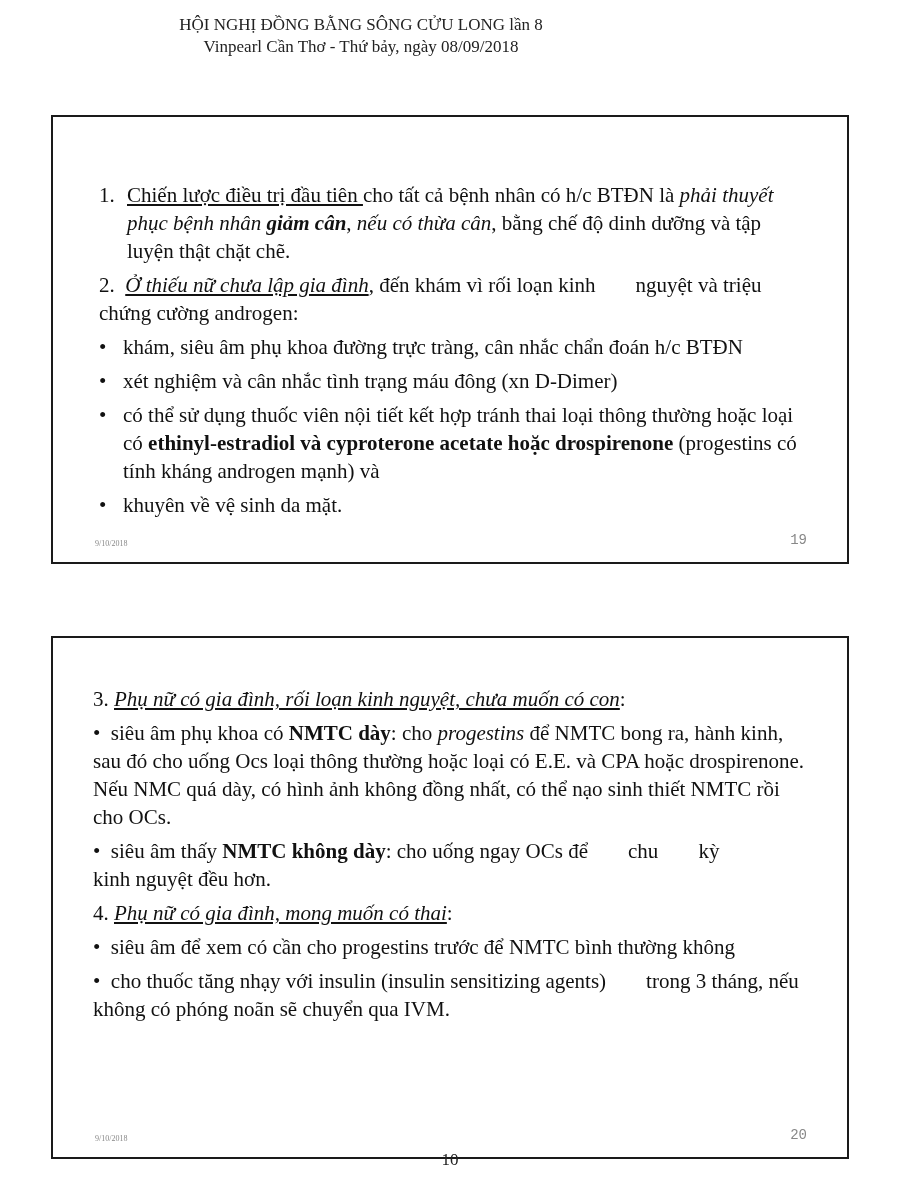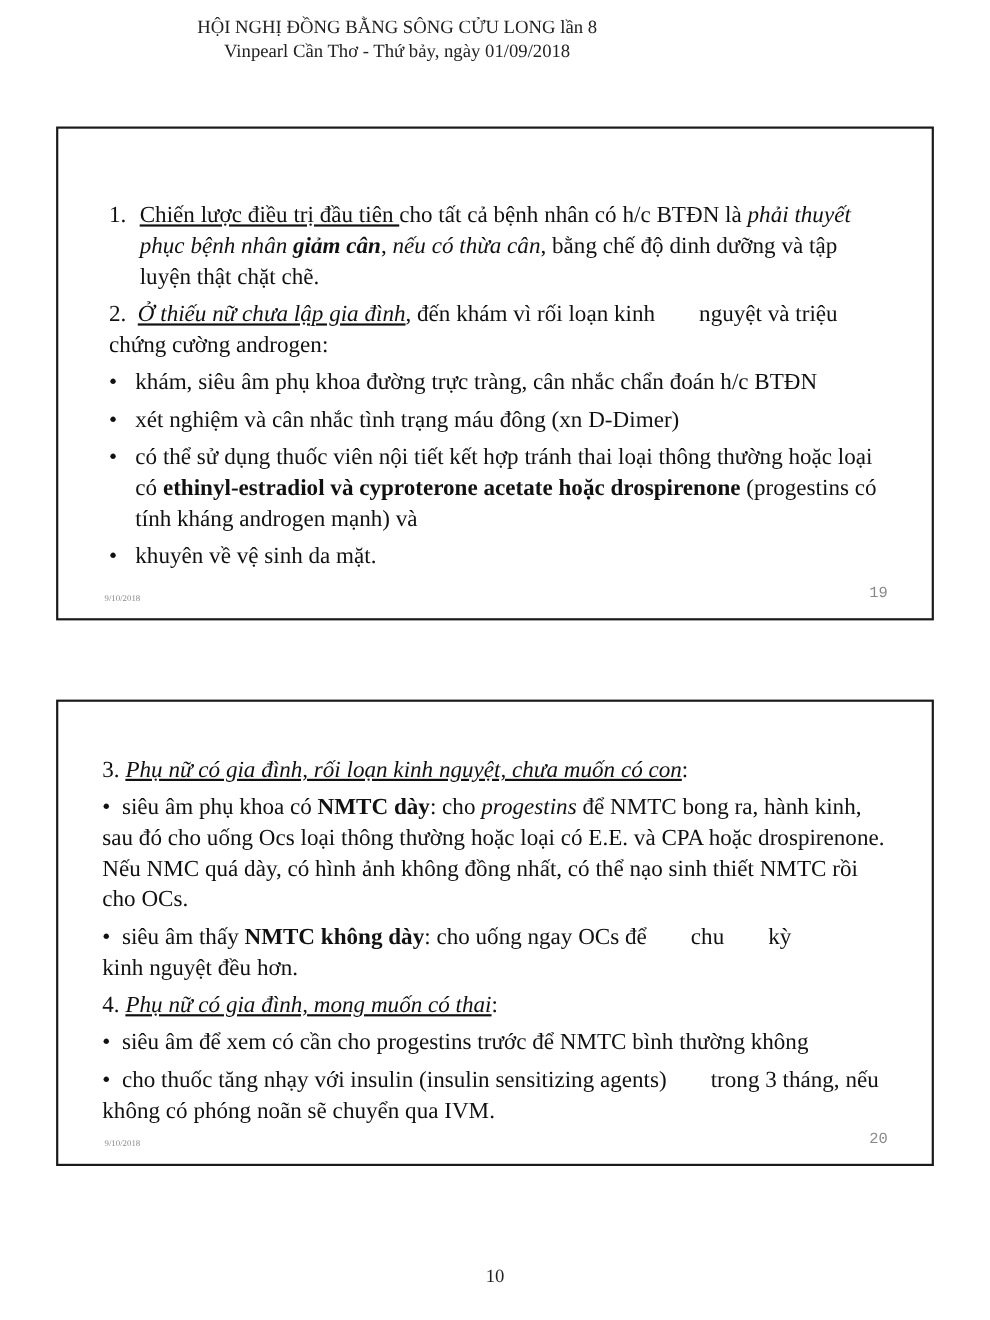--- a/index.html
+++ b/index.html
@@ -2,41 +2,41 @@
 <html><head>
 <meta charset="utf-8">
 <style>
   html, body { margin: 0; padding: 0; background: #ffffff; }
   body { width: 900px; height: 1200px; position: relative; overflow: hidden;
          font-family: "Liberation Serif", serif; color: #111; }
   .page-header { position: absolute; top: 14px; left: 0; width: 722px; text-align: center;
                  font-size: 17px; line-height: 22px; color: #222; }
   .slide { position: absolute; left: 51px; width: 798px; border: 2px solid #1a1a1a; box-sizing: border-box; background: #fff; }
   .slide1 { top: 115px; height: 449px; }
-  .slide2 { top: 636px; height: 424px; }
+  .slide2 { top: 636px; height: 523px; }
   .content { position: absolute; left: 46px; right: 40px; font-size: 21px; line-height: 28px; }
   .slide1 .content { top: 64px; }
   .slide2 .content { top: 47px; left: 40px; }
   p { margin: 0 0 6px 0; }
   .num { display: flex; }
   .num .n { width: 28px; flex: none; }
   .bullet { display: flex; }
   .bullet .b { width: 24px; flex: none; }
   u { }
   .footer-date { position: absolute; bottom: 14px; left: 42px; font-family: Liberation Serif, serif; font-size: 8px; color: #888; }
   .footer-num { position: absolute; bottom: 14px; right: 40px; font-family: Liberation Mono, monospace; font-size: 14px; color: #888; }
   .page-number { position: absolute; top: 1150px; left: 0; width: 900px; text-align: center; font-size: 17px; color: #222; }
   .gap { display: inline-block; width: 40px; }
 </style>
 </head>
 <body>
 
 <div class="page-header">
   <div>HỘI NGHỊ ĐỒNG BẰNG SÔNG CỬU LONG lần 8</div>
-  <div>Vinpearl Cần Thơ - Thứ bảy, ngày 01/09/2018</div>
+  <div>Vinpearl Cần Thơ - Thứ bảy, ngày 08/09/2018</div>
 </div>
 
 <div class="slide slide1">
   <div class="content">
     <p class="num">
       <span class="n">1.</span>
       <span><u>Chiến lược điều trị đầu tiên </u><span>cho tất cả bệnh nhân có h/c BTĐN là </span><i>phải thuyết phục bệnh nhân </i><b><i>giảm cân</i></b><span>, </span><i>nếu có thừa cân</i><span>, bằng chế độ dinh dưỡng và tập luyện thật chặt chẽ.</span></span>
     </p>
     <p>
       <span>2.</span>&nbsp;&nbsp;<u><i>Ở thiếu nữ chưa lập gia đình</i></u><span>, đến khám vì rối loạn kinh</span><span class="gap"></span><span>nguyệt và triệu chứng cường androgen:</span>

